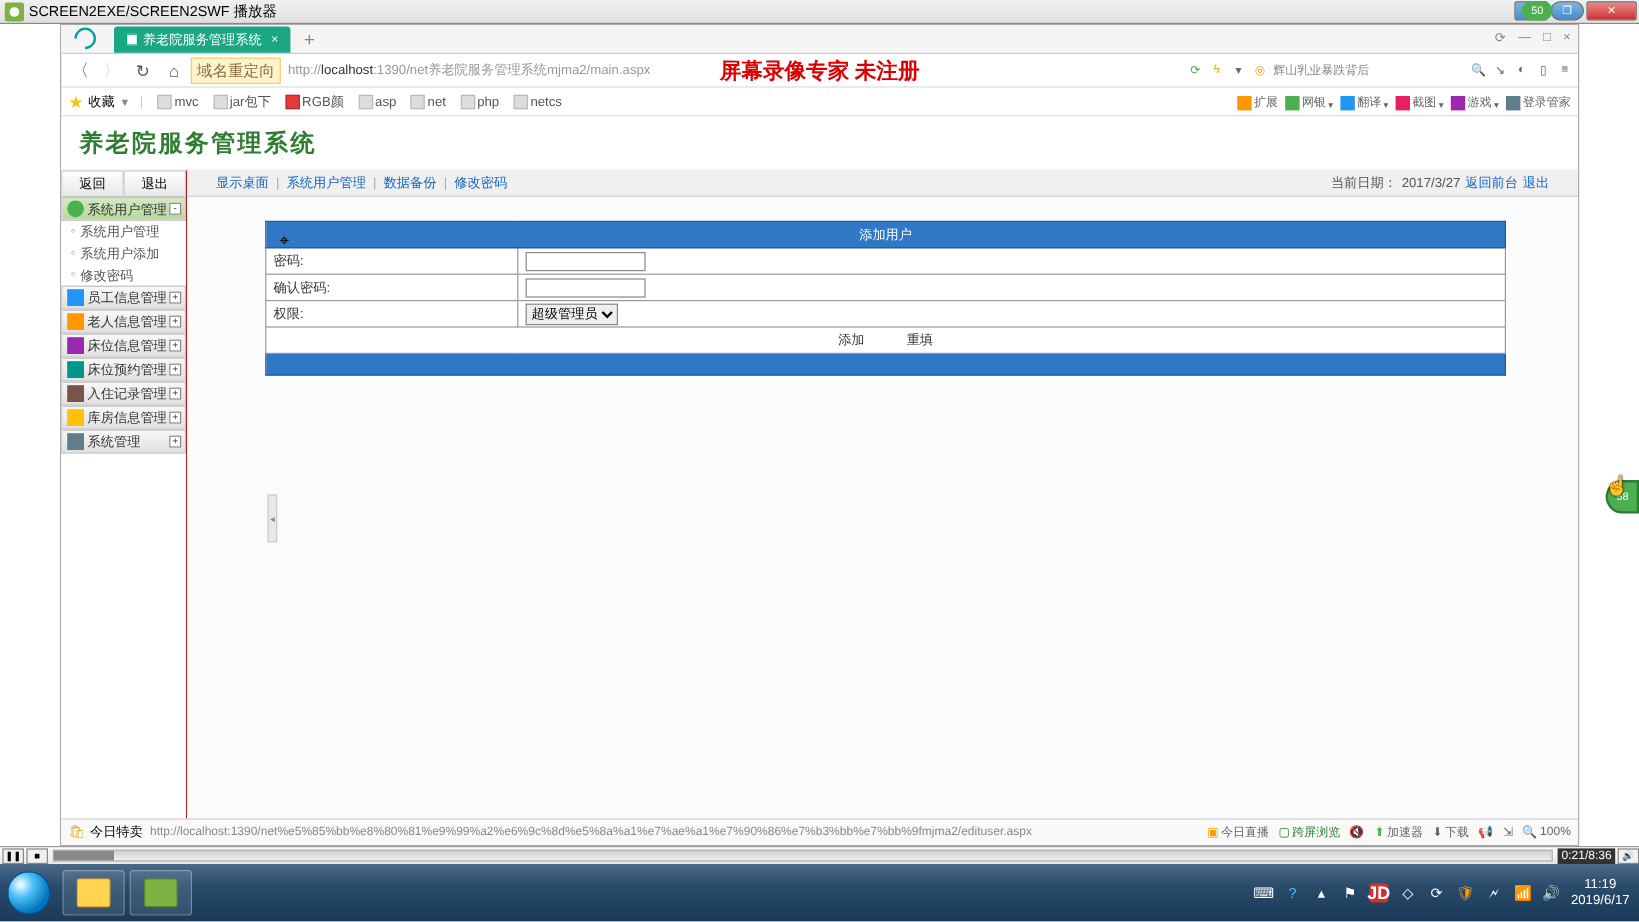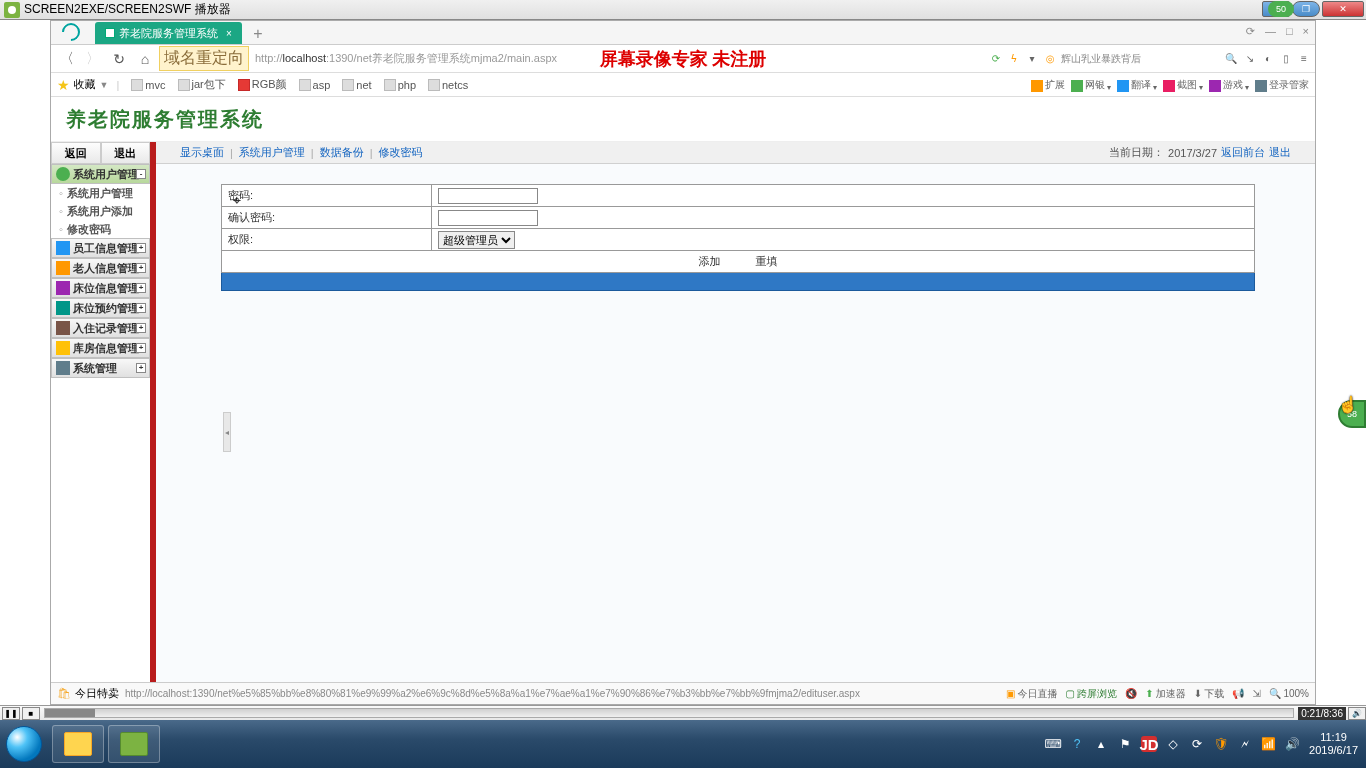--- a/index.html
+++ b/index.html
@@ -28,21 +28,21 @@
 .br-logo { width: 40px; height: 24px; display: flex; align-items: center; justify-content: center; }
 .br-e { width: 18px; height: 18px; border: 2px solid #00a4a0; border-radius: 50%; border-left-color: transparent; transform: rotate(-45deg); }
 .br-tab { height: 22px; background: #1ba784; color: #fff; font-size: 11px; padding: 0 10px; display: flex; align-items: center; border-radius: 3px 3px 0 0; margin-left: 4px; position: relative; }
 .br-tab-close { margin-left: 8px; font-size: 10px; cursor: pointer; }
 .br-newtab { width: 20px; height: 20px; display: flex; align-items: center; justify-content: center; color: #888; cursor: pointer; margin-left: 6px; }
 .br-wincontrols { position: absolute; right: 6px; top: 4px; display: flex; gap: 10px; color: #888; font-size: 11px; }
 .br-wincontrols span { cursor: pointer; }
 
 .br-addr { height: 28px; display: flex; align-items: center; border-bottom: 1px solid #ddd; padding: 0 4px; gap: 2px; }
 .br-nav-btn { width: 24px; height: 22px; display: flex; align-items: center; justify-content: center; color: #555; font-size: 14px; cursor: pointer; }
-.br-domain-tag { background: #fff3cd; border: 1px solid #f0d060; font-size: 16px; padding: 1px 4px; color: #8a6d3b; }
+.br-domain-tag { background: #fff3cd; border: 1px solid #f0d060; font-size: 13px; padding: 1px 4px; color: #8a6d3b; }
 .br-url { flex: 1; font-size: 11px; color: #999; padding: 0 4px; }
 .br-url b { color: #333; font-weight: normal; }
 .br-watermark { position: absolute; left: 50%; transform: translateX(-50%); color: #d00; font-size: 18px; font-weight: bold; pointer-events: none; font-family: "SimSun", serif; }
 .br-addr-icons { display: flex; gap: 4px; align-items: center; font-size: 11px; color: #4caf50; }
 .br-news { font-size: 10px; color: #888; }
 .br-small-ico { width: 14px; height: 14px; display: inline-flex; align-items: center; justify-content: center; font-size: 10px; cursor: pointer; color: #666; }
 
 .br-bookmarks { height: 24px; display: flex; align-items: center; border-bottom: 1px solid #ddd; padding: 0 6px; gap: 4px; font-size: 11px; }
 .bm-star { color: #f5c518; font-size: 14px; }
 .bm-item { display: flex; align-items: center; gap: 2px; color: #555; padding: 1px 4px; cursor: pointer; }
@@ -51,21 +51,21 @@
 .br-right-tools { margin-left: auto; display: flex; gap: 6px; align-items: center; }
 .tool-item { display: flex; align-items: flex-end; gap: 2px; font-size: 10px; color: #666; cursor: pointer; }
 .tool-ico { width: 12px; height: 12px; display: inline-block; }
 
 
 .page { flex: 1; display: flex; flex-direction: column; overflow: hidden; }
 .page-header { height: 45px; background: #fff; display: flex; align-items: center; padding: 0 15px; border-bottom: 1px solid #eee; }
 .page-title { color: #2e7d32; font-size: 20px; font-family: "SimSun", serif; font-weight: bold; letter-spacing: 2px; }
 
 .page-body { flex: 1; display: flex; position: relative; }
-.sidebar { width: 105px; background: #fff; border-right: 6px solid #b91c1c; font-weight: bold; }
+.sidebar { width: 105px; background: #fff; border-right: 1px solid #b91c1c; }
 .sb-top { display: flex; height: 22px; }
 .sb-top-btn { flex: 1; font-size: 11px; display: flex; align-items: center; justify-content: center; background: linear-gradient(#fdfdfd, #e9e9e9); border: 1px solid #ccc; cursor: pointer; }
 .sb-group { height: 20px; background: linear-gradient(#f8f8f8, #e0e0e0); border: 1px solid #c0c0c0; display: flex; align-items: center; font-size: 11px; padding: 0 4px; cursor: pointer; color: #333; position: relative; }
 .sb-group.active { background: linear-gradient(#d4e8c4, #b8d89c); }
 .sb-group-ico { width: 14px; height: 14px; margin-right: 3px; background: #888; display: inline-block; }
 .sb-toggle { position: absolute; right: 3px; width: 10px; height: 10px; border: 1px solid #888; font-size: 8px; line-height: 8px; text-align: center; background: #fff; }
 .sb-item { height: 18px; font-size: 11px; display: flex; align-items: center; padding-left: 8px; color: #555; cursor: pointer; }
 .sb-dot { color: #999; margin-right: 4px; }
 .sb-collapse { position: absolute; left: 172px; top: 270px; width: 8px; height: 40px; background: #e8e8e8; border: 1px solid #ccc; font-size: 8px; display: flex; align-items: center; justify-content: center; cursor: pointer; color: #888; }
 
@@ -316,20 +316,23 @@
             <span>2017/3/27</span>
             <a>返回前台</a>
             <a>退出</a>
           </div>
         </div>
 
         <div class="form-wrap">
          <div class="form-wrap-inner">
           <table class="form-table">
             <tbody>
+                  <tr>
+                    <th colspan="2">添加用户</th>
+                  </tr>
             <tr>
               <td class="label">密码:</td>
               <td><input type="password" style=""></td>
             </tr>
             <tr>
               <td class="label">确认密码:</td>
               <td><input type="password" style=""></td>
             </tr>
             <tr>
               <td class="label">权限:</td>

